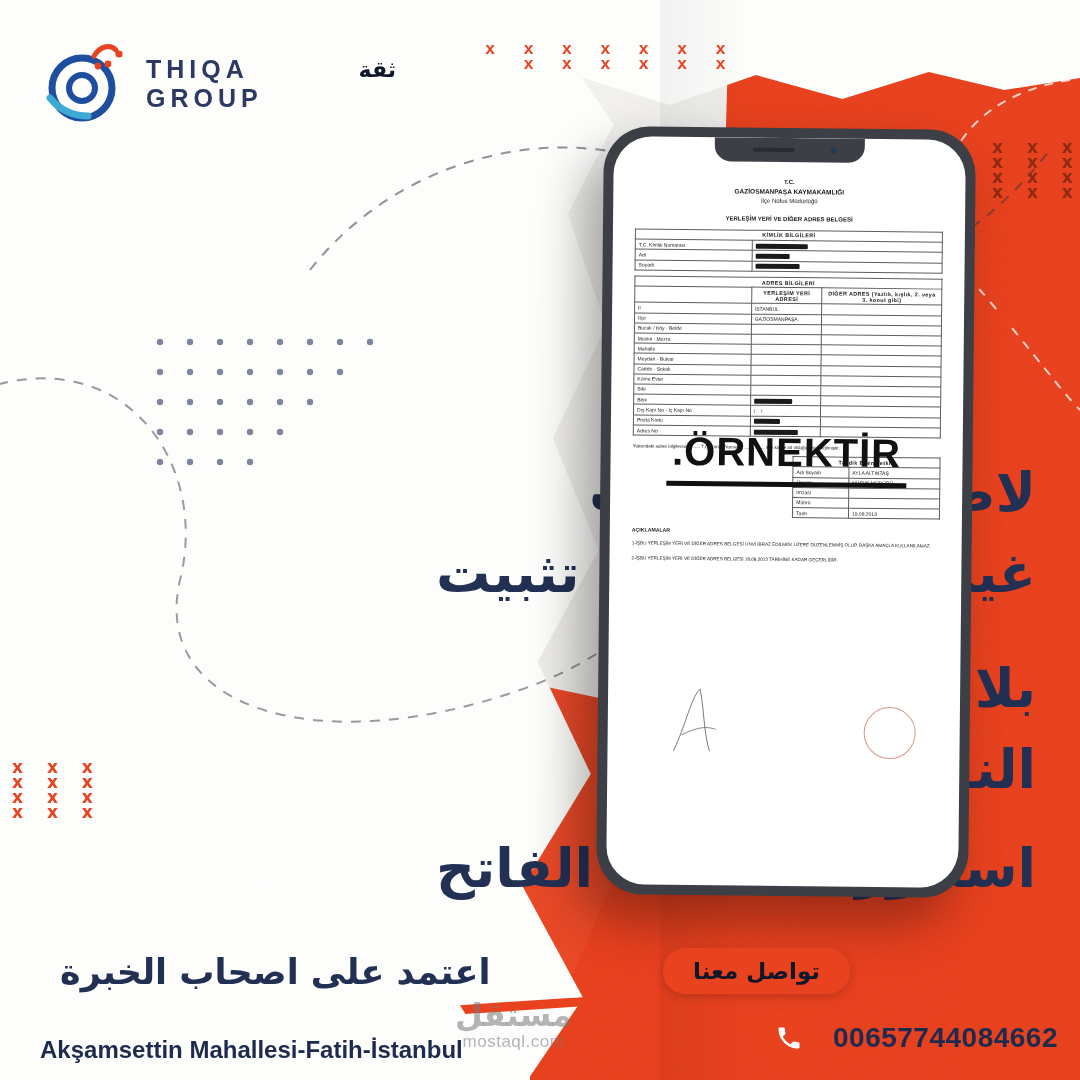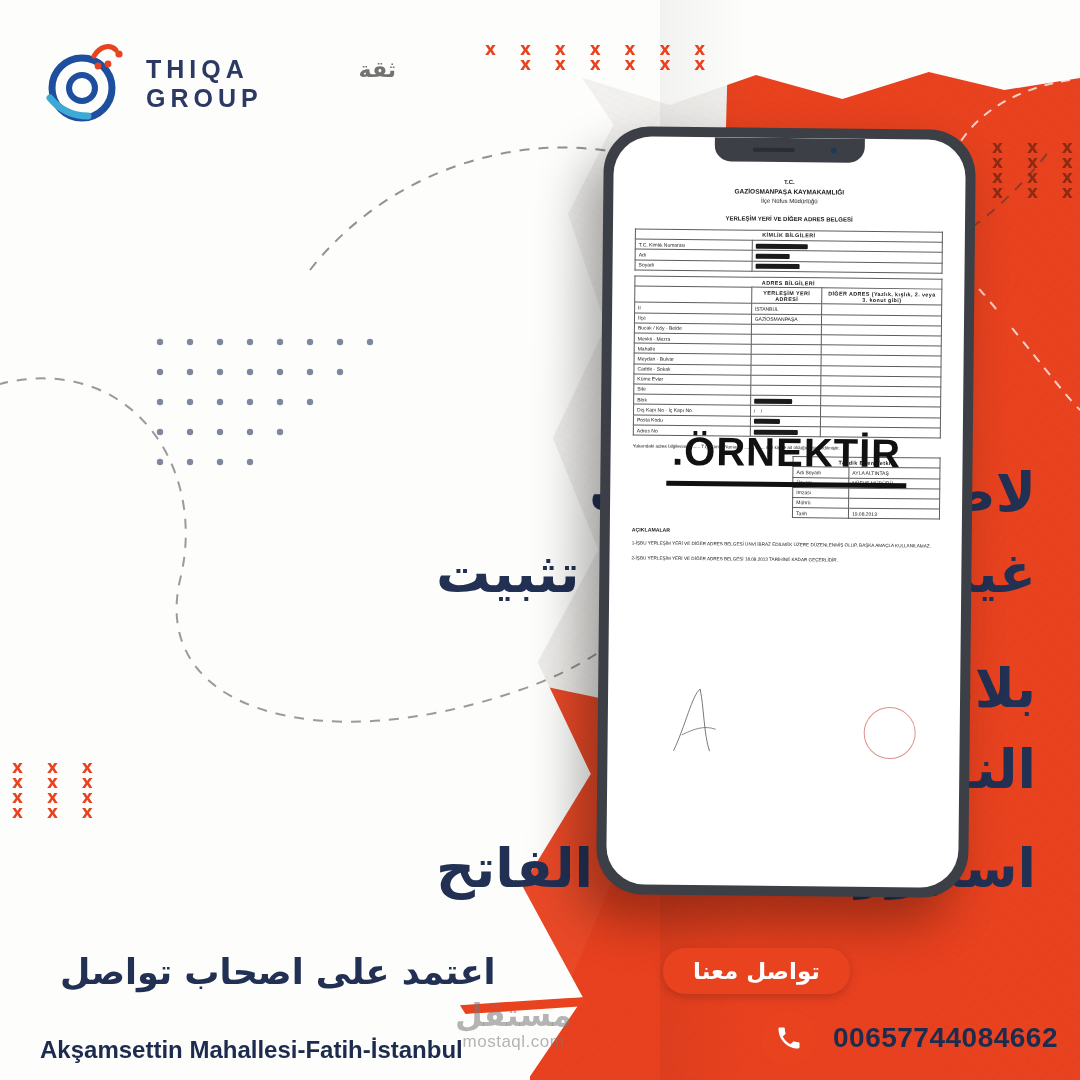--- a/index.html
+++ b/index.html
@@ -105,21 +105,21 @@
   .logo-mark { position: relative; width: 96px; height: 96px; }
   .logo-text-wrap { display: flex; flex-direction: row; justify-content: center; }
   .logo-text {
     font-size: 25px;
     letter-spacing: 5px;
     font-weight: 700;
     color: #2c3a63;
     font-family: "Liberation Sans", sans-serif;
   }
   .logo-arabic {
-    font-size: 22px; color: #737373; font-weight: 700;
+    font-size: 22px; color: #0f172a; font-weight: 700;
     letter-spacing: 2px; margin-top: 2px; direction: rtl; text-align: left;
   }
 
   
   .headline-stack {
     position: absolute;
     top: 240px; right: 44px;
     width: 600px;
     text-align: right;
     direction: rtl;
@@ -243,21 +243,21 @@
     width: 52px; height: 52px; border-radius: 50%;
     border: 1.2px solid #c0392b; opacity: .55;
   }
   .sign-scribble { position: absolute; left: 48px; bottom: 120px; opacity: .75; }
 
   
   .contact-pill {
     position: absolute;
     bottom: 86px; right: 230px;
     background: #e8421f;
-    color: #ffffff;
+    color: #0f172a;
     border-radius: 22px;
     padding: 10px 30px;
     font-size: 23px;
     font-weight: 700;
     direction: rtl;
     box-shadow: 0 3px 10px rgba(0,0,0,0.18);
   }
   .tagline {
     position: absolute;
     bottom: 88px; left: 60px;
@@ -327,21 +327,21 @@
   <svg class="dash-curve" style="top:90px; left:300px;" width="760" height="260" viewBox="0 0 760 260">
     <path d="M10,180 C120,40 330,20 430,120 C520,210 640,200 750,60" fill="none" stroke="#3a3a3a" stroke-width="2" stroke-dasharray="10 9" opacity="0.55"></path>
   </svg>
   <svg class="dash-curve" style="top:330px; left:0px;" width="700" height="440" viewBox="0 0 700 440">
     <path d="M-20,60 C120,10 210,130 180,250 C150,380 320,430 520,360 C640,318 680,250 700,190" fill="none" stroke="#3a3a3a" stroke-width="2" stroke-dasharray="10 9" opacity="0.5"></path>
   </svg>
   <svg class="dash-curve" style="top:60px; left:790px;" width="300" height="360" viewBox="0 0 300 360">
     <path d="M280,20 C150,40 120,150 190,230 C250,300 270,330 290,350" fill="none" stroke="#ffffff" stroke-width="2" stroke-dasharray="9 8" opacity="0.75"></path>
   </svg>
 
-  <div class="xmark-grid" style="top:42px; left:485px;">x x x x x x x
+  <div class="xmark-grid" style="top:42px; left:485px;font-family:Liberation Mono, monospace;">x x x x x x x
 x x x x x x</div>
   <div class="xmark-grid" style="top:140px; left:992px; color:#8e2a14;">x x x
 x x x
 x x x
 x x x</div>
   <div class="xmark-grid" style="top:760px; left:12px;">x x x
 x x x
 x x x
 x x x</div>
 
@@ -570,21 +570,21 @@
           <path d="M12,50 C24,44 34,40 46,44" fill="none" stroke="#222" stroke-width="0.7"></path>
         </svg>
       </div>
 
       <div class="ornek">ÖRNEKTİR.</div>
       <div class="ornek-bar"></div>
     </div>
   </div>
 
   <div class="contact-pill">تواصل معنا</div>
-  <div class="tagline">اعتمد على اصحاب تواصل</div>
+  <div class="tagline">اعتمد على اصحاب الخبرة</div>
   <div class="tagline-underline"></div>
 
   <div class="phone-badge">
     <div class="phone-circle">
       <svg width="28" height="28" viewBox="0 0 24 24" fill="#ffffff">
         <path d="M6.6 10.8c1.4 2.8 3.8 5.2 6.6 6.6l2.2-2.2c.3-.3.7-.4 1-.2 1.2.4 2.4.6 3.6.6.6 0 1 .4 1 1V20c0 .6-.4 1-1 1C10.6 21 3 13.4 3 4c0-.6.4-1 1-1h3.4c.6 0 1 .4 1 1 0 1.3.2 2.5.6 3.6.1.4 0 .8-.2 1.1l-2.2 2.1z"></path>
       </svg>
     </div>
     <div class="phone-nums">
       <div>00657744084662</div>

